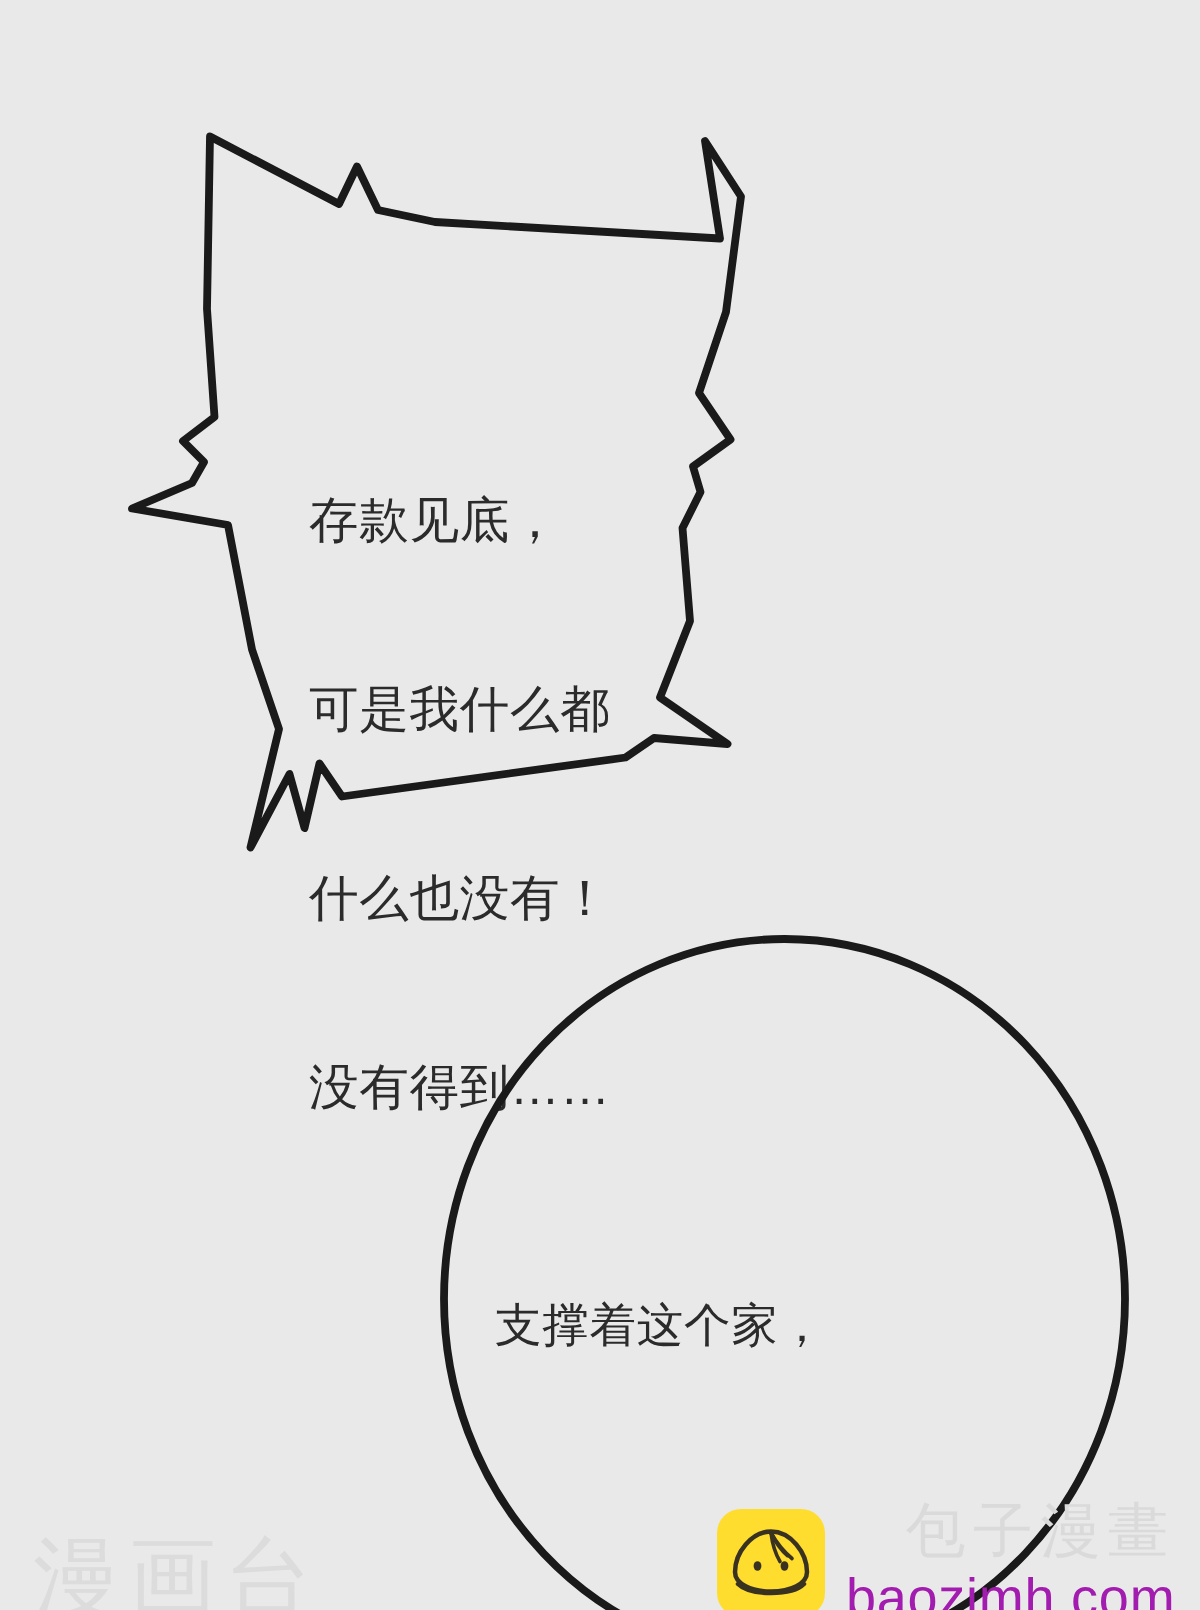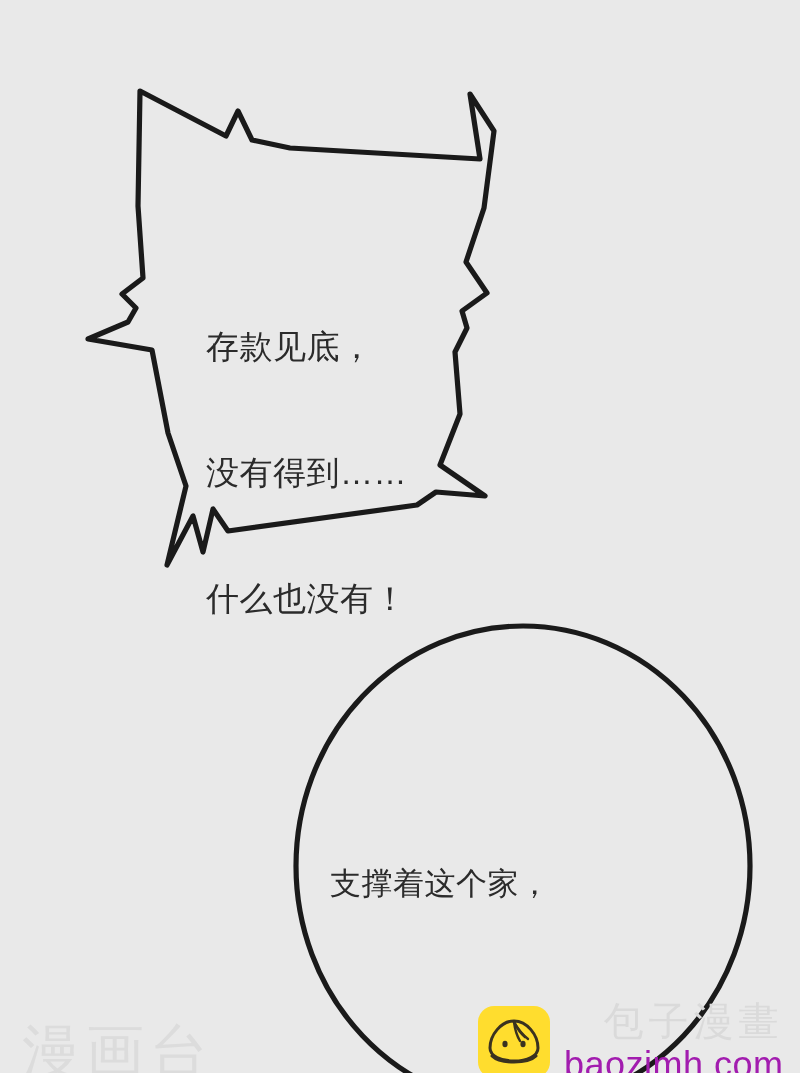--- a/index.html
+++ b/index.html
@@ -132,22 +132,23 @@
              L 128 294
              L 136 280
              L 122 266
              L 143 250
              L 138 178
              L 140 63 Z" fill="none" stroke="#1a1a1a" stroke-width="5.2" stroke-linejoin="round" stroke-linecap="round"></path>
   </svg>
 
   <div class="bubble-text" id="bubble1-text">
     <span class="line">存款见底，</span>
+    <span class="line">可是我什么都</span>
+    <span class="line">什么也没有！</span>
     <span class="line">没有得到……</span>
-    <span class="line">什么也没有！</span>
   </div>
 
   <svg class="bubble-layer" viewBox="0 0 800 1073" aria-hidden="true">
     <ellipse cx="523" cy="838" rx="227" ry="240" fill="none" stroke="#1a1a1a" stroke-width="5.2"></ellipse>
   </svg>
 
   <div class="bubble-text" id="bubble2-text">
     <span class="line">支撑着这个家，</span>
     
     

